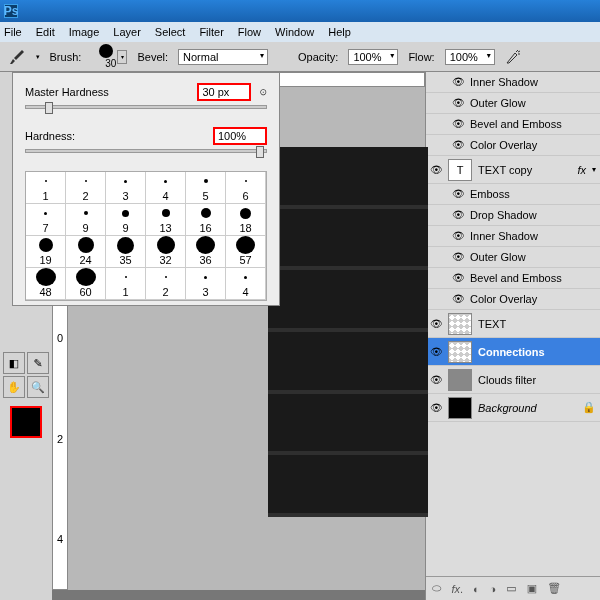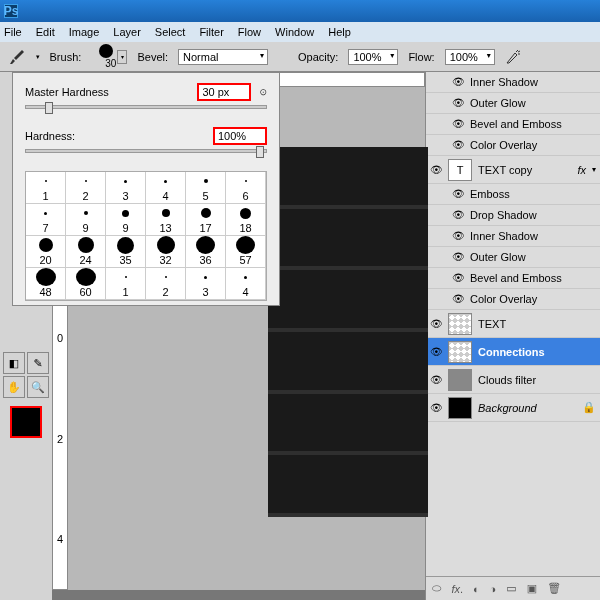--- a/index.html
+++ b/index.html
@@ -179,29 +179,29 @@
           <div class="bcell">
             <div class="dot" style="width: 7px; height: 7px;"></div>
             <span>9</span>
           </div>
           <div class="bcell">
             <div class="dot" style="width: 8px; height: 8px;"></div>
             <span>13</span>
           </div>
           <div class="bcell">
             <div class="dot" style="width: 10px; height: 10px;"></div>
-            <span>17</span>
+            <span>16</span>
           </div>
           <div class="bcell">
             <div class="dot" style="width: 11px; height: 11px;"></div>
             <span>18</span>
           </div>
           <div class="bcell">
             <div class="dot" style="width: 14px; height: 14px;"></div>
-            <span>20</span>
+            <span>19</span>
           </div>
           <div class="bcell">
             <div class="dot" style="width: 16px; height: 16px;"></div>
             <span>24</span>
           </div>
           <div class="bcell">
             <div class="dot" style="width: 17px; height: 17px;"></div>
             <span>35</span>
           </div>
           <div class="bcell">

